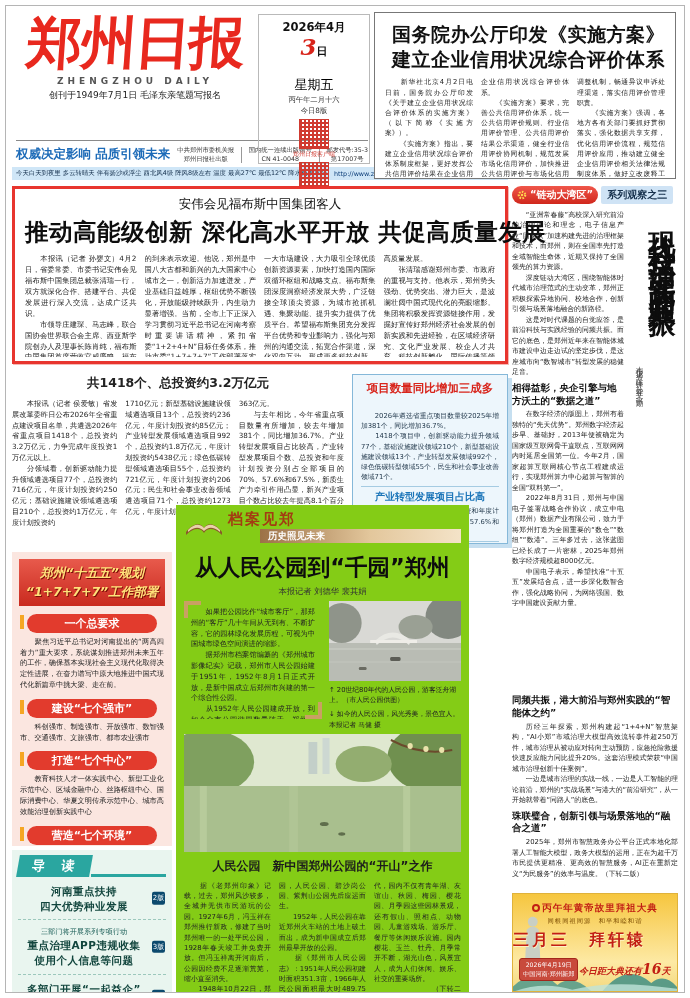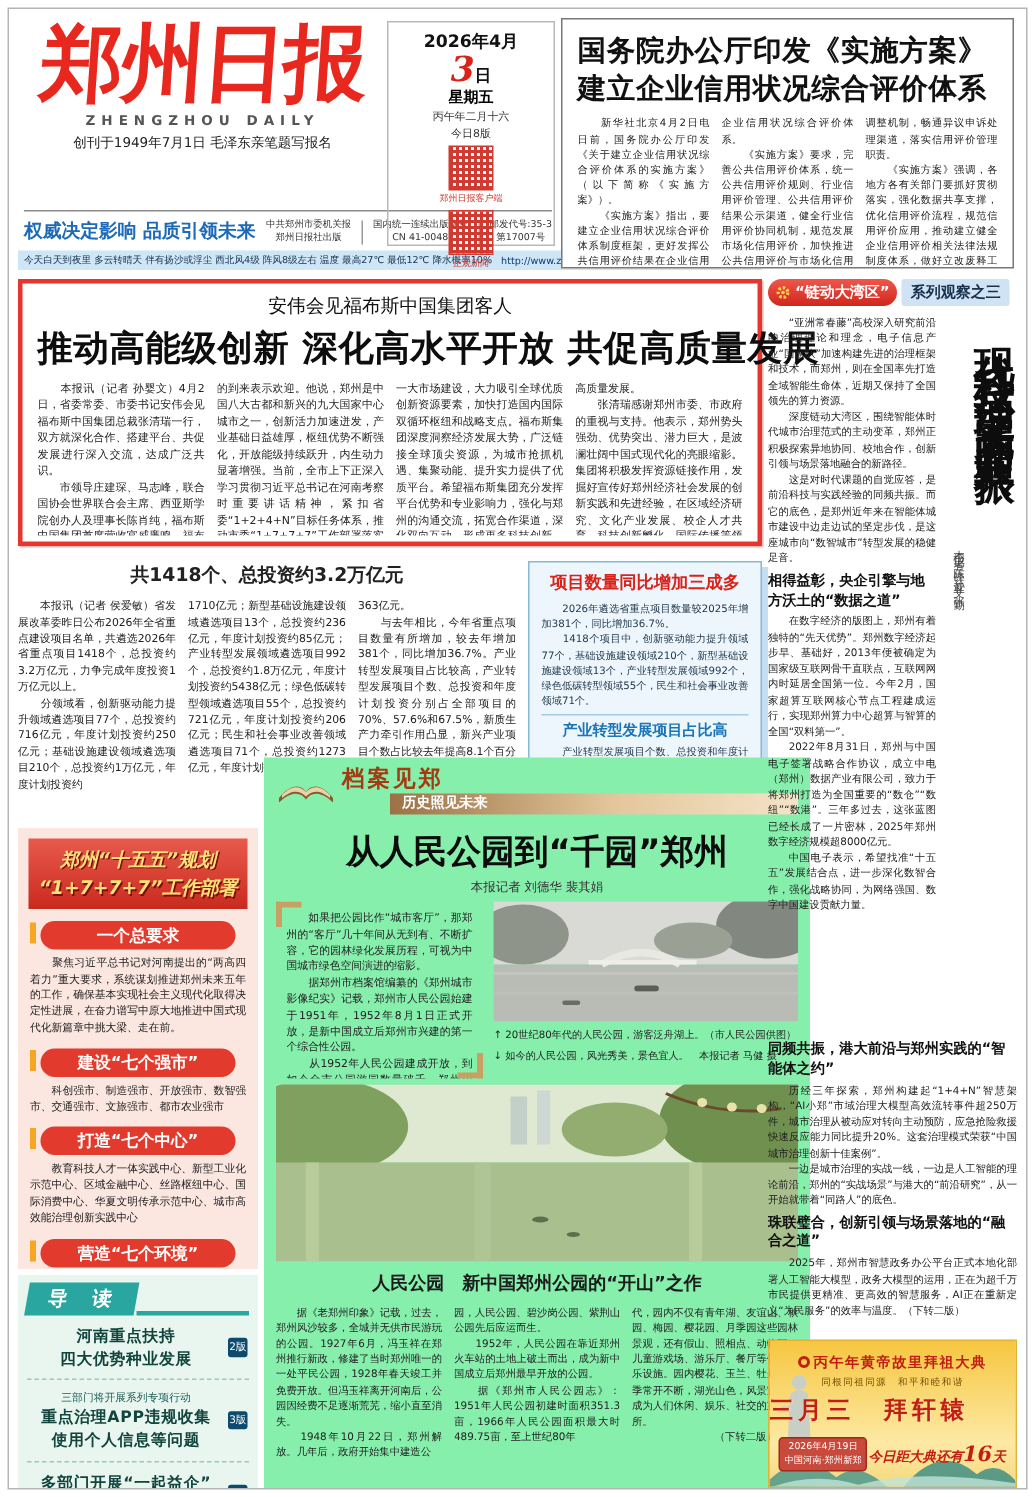--- a/index.html
+++ b/index.html
@@ -19,49 +19,49 @@
   .vdiv { width:1px; height:16px; background:#999; }
 
   .weather { position:absolute; left:12px; top:167px; width:496px; height:13px; background:#cfe6f7; display:flex; align-items:center; gap:6px; padding:0 4px; font-size:6.4px; color:#15304d; white-space:nowrap; overflow:hidden; }
   .weather .site { color:#0b3c77; }
   .weather .hot { font-weight:700; }
 
   .datebox { position:absolute; left:258px; top:14px; width:112px; height:150px; border:1px solid #b9b9b9; text-align:center; padding-top:5px; }
   .db-ym { font-size:11.5px; font-weight:700; color:#111; }
   .db-day { font-family:"DejaVu Serif",serif; font-size:23px; font-style:italic; font-weight:900; color:#d8241b; line-height:1; display:inline-block; }
   .db-daysuf { font-size:11px; font-weight:700; color:#111; }
-  .db-week { font-size:10px; font-weight:700; margin-top:0; }
+  .db-week { font-size:13px; font-weight:400; margin-top:17px; }
   .db-lunar,.db-pages { font-size:7.3px; color:#333; margin-top:1px; }
   .qr { width:30px; height:30px; margin:3px auto 0;
         background-image:repeating-linear-gradient(0deg,#d03a30 0 2px,transparent 2px 4px),repeating-linear-gradient(90deg,#d03a30 0 2px,transparent 2px 4px);
         border:1px solid #d03a30; }
   .qr-label { font-size:6px; color:#d03a30; margin-top:1px; }
 
   
   .topright { position:absolute; left:374px; top:12px; width:302px; height:167px; border:1.5px solid #777; padding:9px 10px 6px; background:#fff; }
-  .tr-h { text-align:left; font-size:19px; font-weight:900; color:#111; line-height:1.3; letter-spacing:0.5px; }
+  .tr-h { text-align:right; font-size:19px; font-weight:900; color:#111; line-height:1.3; letter-spacing:0.5px; }
   .cols { display:flex; gap:8px; margin-top:6px; }
   .col { flex:1; font-size:6.8px; line-height:1.5; color:#222; text-align:justify; white-space:pre-line; overflow:hidden; }
   .topright .col { height:100px; }
 
   
   .leadbox { position:absolute; left:12px; top:186px; width:496px; height:178px; border:3px solid #e8352e; background:#fff; padding:7px 10px 6px; box-shadow:1px 1px 0 #f6b9b5; }
   .lead-kicker { text-align:center; font-size:12.5px; color:#111; }
   .lead-headline { text-align:center; font-size:23.5px; font-weight:900; color:#0d0d0d; letter-spacing:0.5px; margin:3px 0 6px; white-space:nowrap; }
   .leadbox .col { font-size:7.3px; height:103px; }
 
   
   .projects { position:absolute; left:12px; top:371px; width:332px; }
   .pj-headline { text-align:center; font-size:22.5px; font-weight:900; color:#0d0d0d; white-space:nowrap; }
   .pj-sub { text-align:center; font-size:12.5px; font-weight:700; color:#222; margin-top:4px; }
   .projects .col { font-size:7.2px; height:128px; }
   .projects .cols { margin-top:7px; }
 
   .infobox { position:absolute; left:352px; top:374px; width:156px; height:170px; background:#edf6fc; border:1px solid #85b8d9; box-shadow:4px 4px 0 #c6dff0; padding:6px 8px; overflow:hidden; }
-  .ib-title { text-align:center; color:#d8241b; font-weight:900; font-size:11.5px; margin-bottom:5px; }
+  .ib-title { text-align:center; color:#d8241b; font-weight:900; font-size:11.5px; margin-bottom:15px; }
   .ib-p { font-size:6.8px; line-height:1.5; color:#243a4d; text-align:justify; white-space:pre-line; }
   .ib-sub { text-align:center; color:#1a74b8; font-weight:900; font-size:10px; margin:4px 0 2px; padding-top:3px; border-top:1px solid #a5cbe2; }
 
   
   .planbox { position:absolute; left:12px; top:552px; width:160px; height:294px; background:#fbe6e0; padding:7px 7px; overflow:hidden; }
   .plan-title { background:linear-gradient(#e85a4c,#c92a1e); color:#ffe27a; font-weight:900; font-style:italic; text-align:center; font-size:12.5px; line-height:1.55; padding:4px 0; text-shadow:1px 1px 0 #7a0e06; }
   .plan-h { position:relative; background:#e23b2d; color:#fff; font-weight:900; font-size:11px; text-align:center; padding:2px 0; border-radius:10px; margin:8px 8px 4px; }
   .plan-h::before { content:""; position:absolute; left:-7px; top:1px; width:4px; height:14px; background:#f5a623; }
   .plan-b { font-size:7.2px; line-height:1.5; color:#222; text-align:justify; white-space:pre-line; padding:0 1px; }
 
@@ -70,21 +70,21 @@
   .guide-titlerow { display:flex; align-items:flex-end; }
   .guide-badge { background:#2aa6a0; color:#fff; font-weight:900; font-size:13px; letter-spacing:6px; padding:2px 10px 2px 14px; transform:skewX(-10deg); }
   .guide-line { flex:1; border-bottom:3px solid #2aa6a0; height:3px; }
   .g-item { position:relative; text-align:center; padding:7px 20px 6px 4px; border-bottom:1px dashed #9cc8bc; }
   .g-item:last-child { border-bottom:none; }
   .g-pre { font-size:7.2px; color:#1b5e57; margin-bottom:1px; }
   .g-text { font-size:10.5px; font-weight:900; color:#11453d; line-height:1.4; white-space:pre-line; letter-spacing:0.5px; }
   .g-page { position:absolute; right:1px; top:50%; transform:translateY(-50%); width:13px; background:#0c4a6e; color:#fff; font-size:7px; line-height:1.2; text-align:center; border-radius:2px; padding:2px 0; word-break:break-all; }
 
   
-  .archives { position:absolute; left:176px; top:505px; width:364px; height:487px; background:#86efac; padding:5px 8px; overflow:hidden; }
+  .archives { position:absolute; left:176px; top:505px; width:293px; height:487px; background:#84cc16; padding:5px 8px; overflow:hidden; }
   .arc-badges { position:relative; height:38px; }
   .arc-title { position:absolute; left:44px; top:0; font-size:15px; font-weight:900; color:#a33c12; letter-spacing:2px; }
   .arc-subbar { position:absolute; left:76px; top:19px; right:0; height:14px; background:linear-gradient(90deg,#9c7146,#e3c79c 55%,#f4e3c8); color:#fff; font-weight:700; font-size:9.5px; line-height:14px; padding-left:8px; }
   .arc-headline { text-align:center; font-size:22.5px; font-weight:900; color:#0d0d0d; margin-top:4px; white-space:nowrap; }
   .arc-byline { text-align:center; font-size:8.3px; color:#333; margin:3px 0 4px; }
   .arc-introrow { display:flex; gap:7px; }
   .arc-quote { width:138px; position:relative; padding:6px 7px; font-size:7.2px; line-height:1.5; color:#222; text-align:justify; white-space:pre-line; overflow:hidden; height:118px; }
   .arc-quote::before { content:""; position:absolute; left:0; top:0; width:13px; height:13px; border-left:4px solid #c9a063; border-top:4px solid #c9a063; }
   .arc-quote::after { content:""; position:absolute; right:0; bottom:0; width:13px; height:13px; border-right:4px solid #c9a063; border-bottom:4px solid #c9a063; }
   .arc-photocol { flex:1; }

